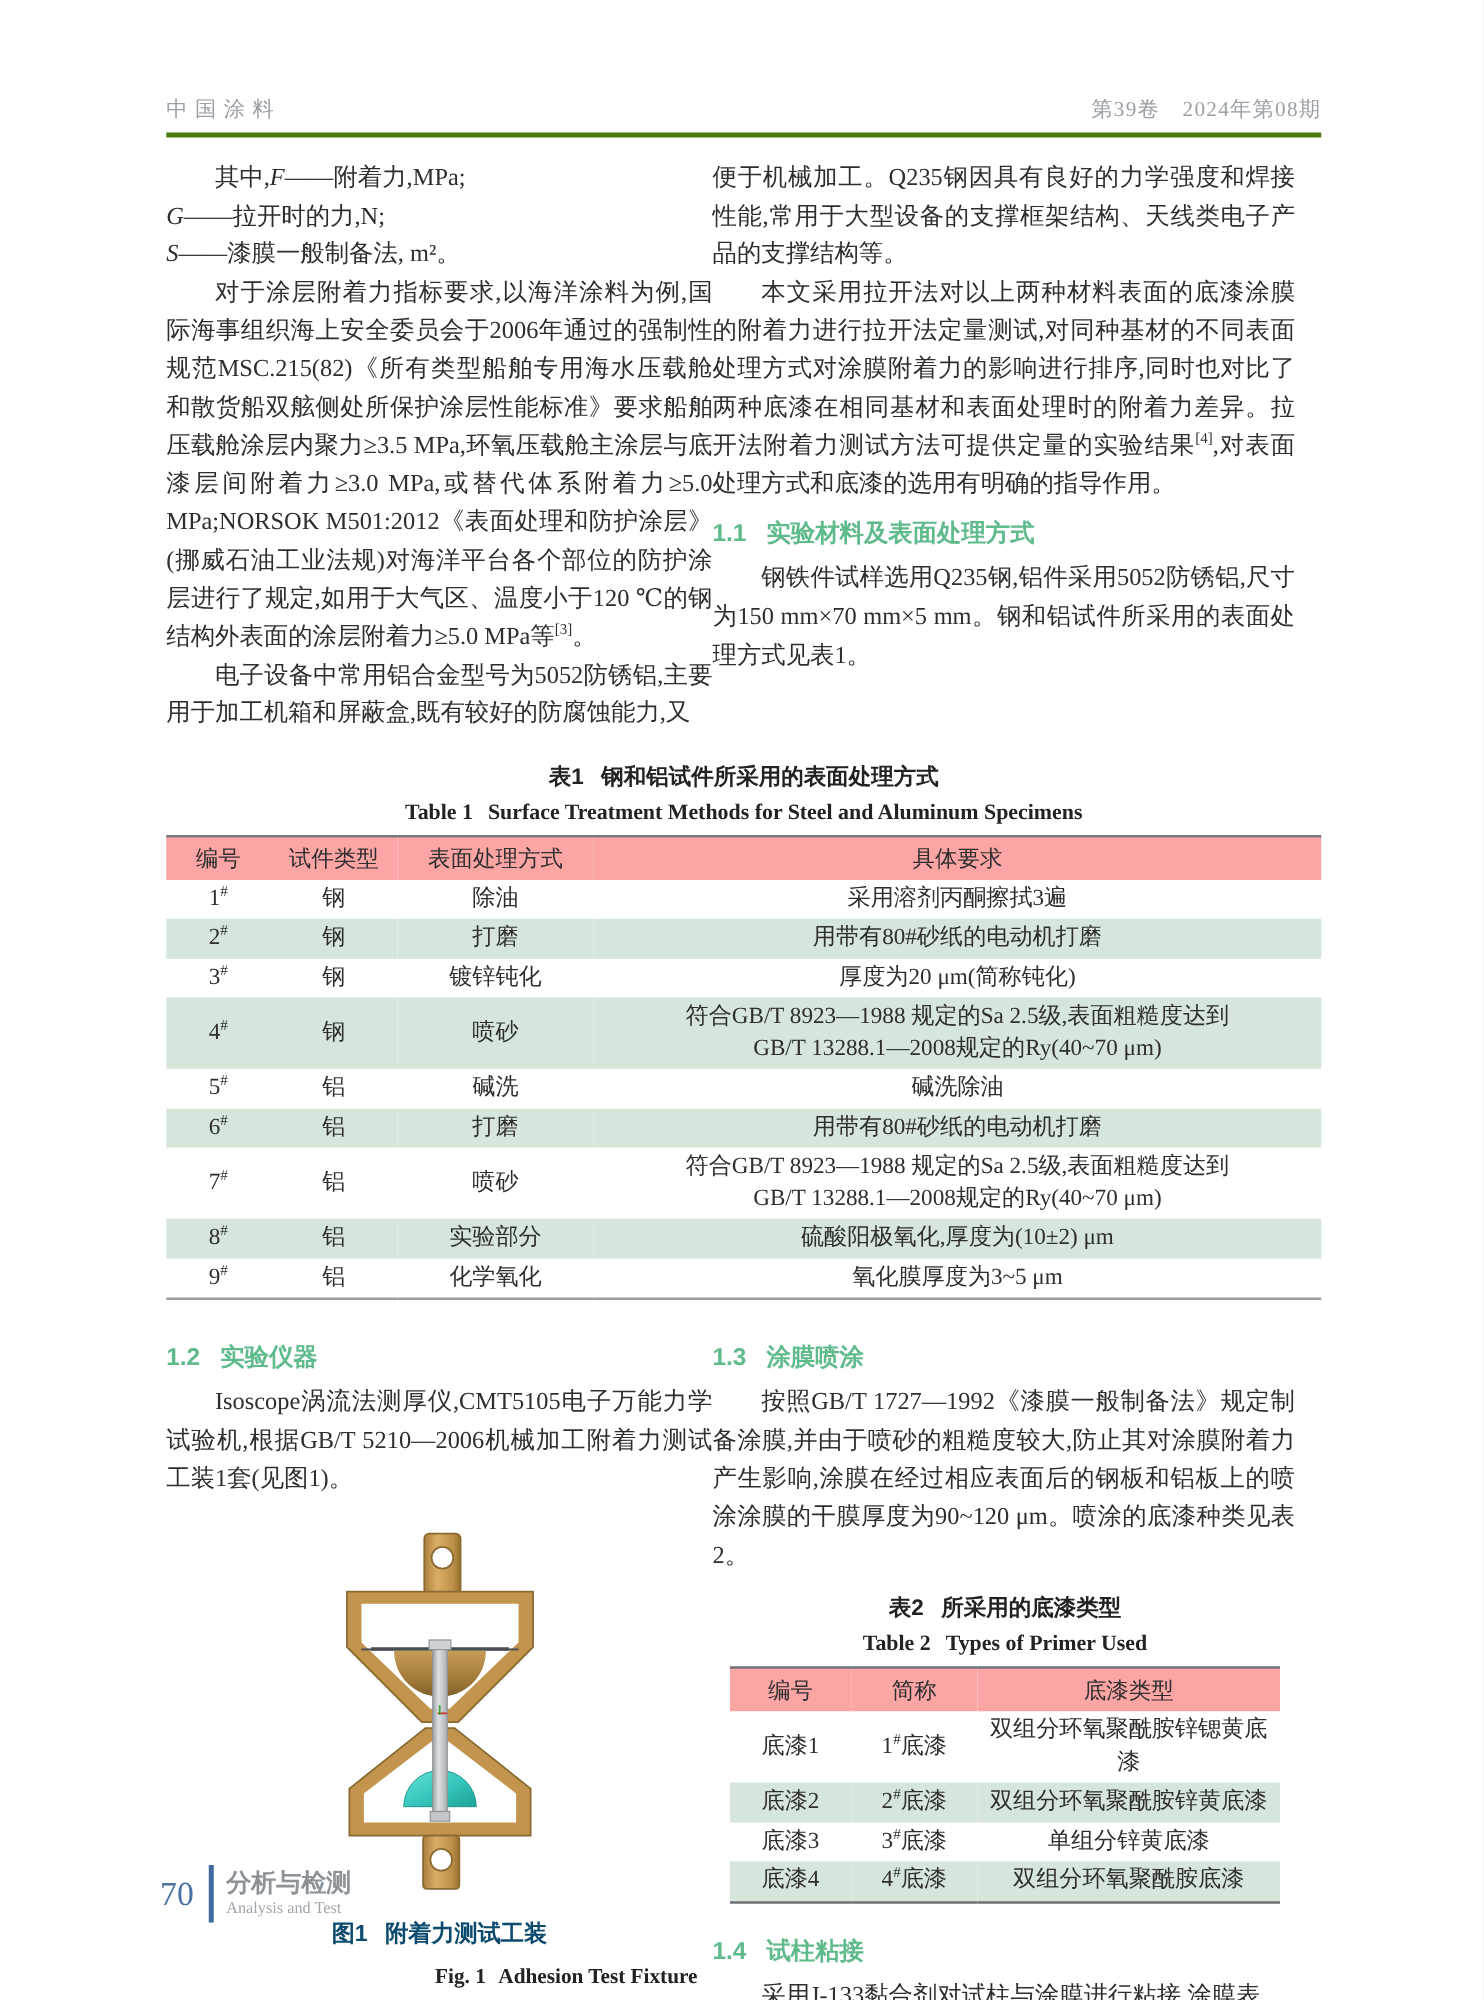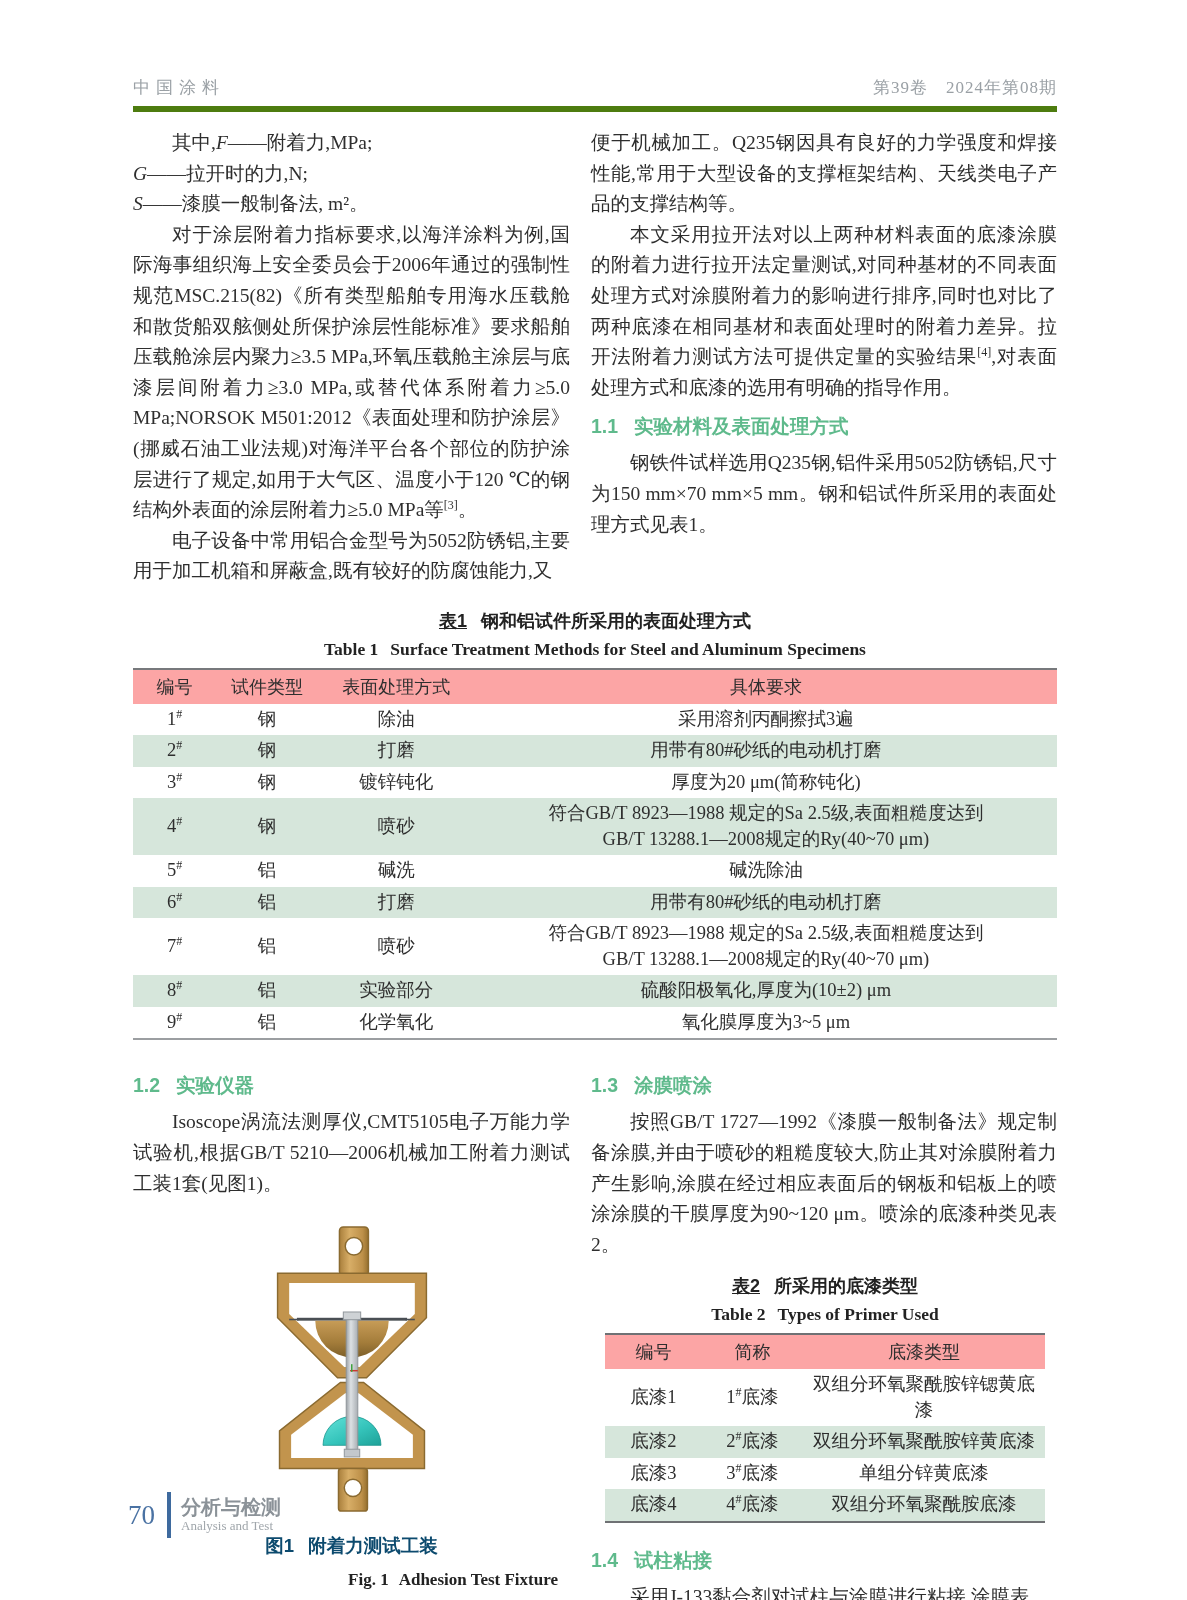--- a/index.html
+++ b/index.html
@@ -5,29 +5,29 @@
   html,body{margin:0;padding:0;background:#e8e8e8;}
   .page{
     width:1187px;height:1600px;background:#ffffff;position:relative;
     font-family:"Liberation Serif","DejaVu Serif",serif;color:#2e2e2e;
     margin:0 auto;overflow:hidden;
   }
   
   .header{
     position:absolute;top:76px;left:133px;width:924px;
     display:flex;justify-content:space-between;align-items:flex-end;
-    border-bottom:6px solid #4d7c0f;padding-bottom:7px;
+    border-bottom:4px solid #4d7c0f;padding-bottom:7px;
     color:#9aa0a5;font-size:17px;
   }
   .journal-name{letter-spacing:6px;}
   .issue-info span{letter-spacing:1px;}
   .issue-info .vol{margin-right:18px;}
   
   .content{position:absolute;top:128px;left:133px;width:924px;}
-  .columns{display:flex;gap:21px;}
+  .columns{display:flex;}
   .col-left{width:437px;}
   .col-right{width:466px;}
   p.body{font-size:19.5px;line-height:30.6px;text-align:justify;margin:0;}
   p.indent{text-indent:2em;}
   .def-line{font-size:19.5px;line-height:30.6px;margin:0;}
   .def-line .pre{margin-left:2em;}
   .def-var{font-style:italic;font-family:"Liberation Serif",serif;}
   sup{font-size:12px;line-height:0;}
   
   .h-main{
@@ -41,21 +41,21 @@
     color:#5FBA8C;font-weight:bold;font-size:19.5px;
     margin:10px 0 8px 0;
   }
   .h-sub .num{margin-right:16px;}
   
   .table-block{margin-top:22px;}
   .tbl-title-zh{
     text-align:center;font-family:"Liberation Sans","DejaVu Sans",sans-serif;
     font-weight:bold;font-size:18px;margin:0 0 6px 0;color:#222;
   }
-  .tbl-title-zh .lbl{margin-right:14px;text-decoration:underline;}
+  .tbl-title-zh .lbl{margin-right:14px;}
   .tbl-title-en{
     text-align:center;font-family:"Liberation Serif",serif;
     font-weight:bold;font-size:17.5px;margin:0 0 8px 0;color:#222;
   }
   .tbl-title-en .lbl{margin-right:12px;}
   table.data{
     width:100%;border-collapse:collapse;
     border-top:2px solid #77797c;border-bottom:2px solid #9b9ea1;
     font-size:18.5px;
   }

